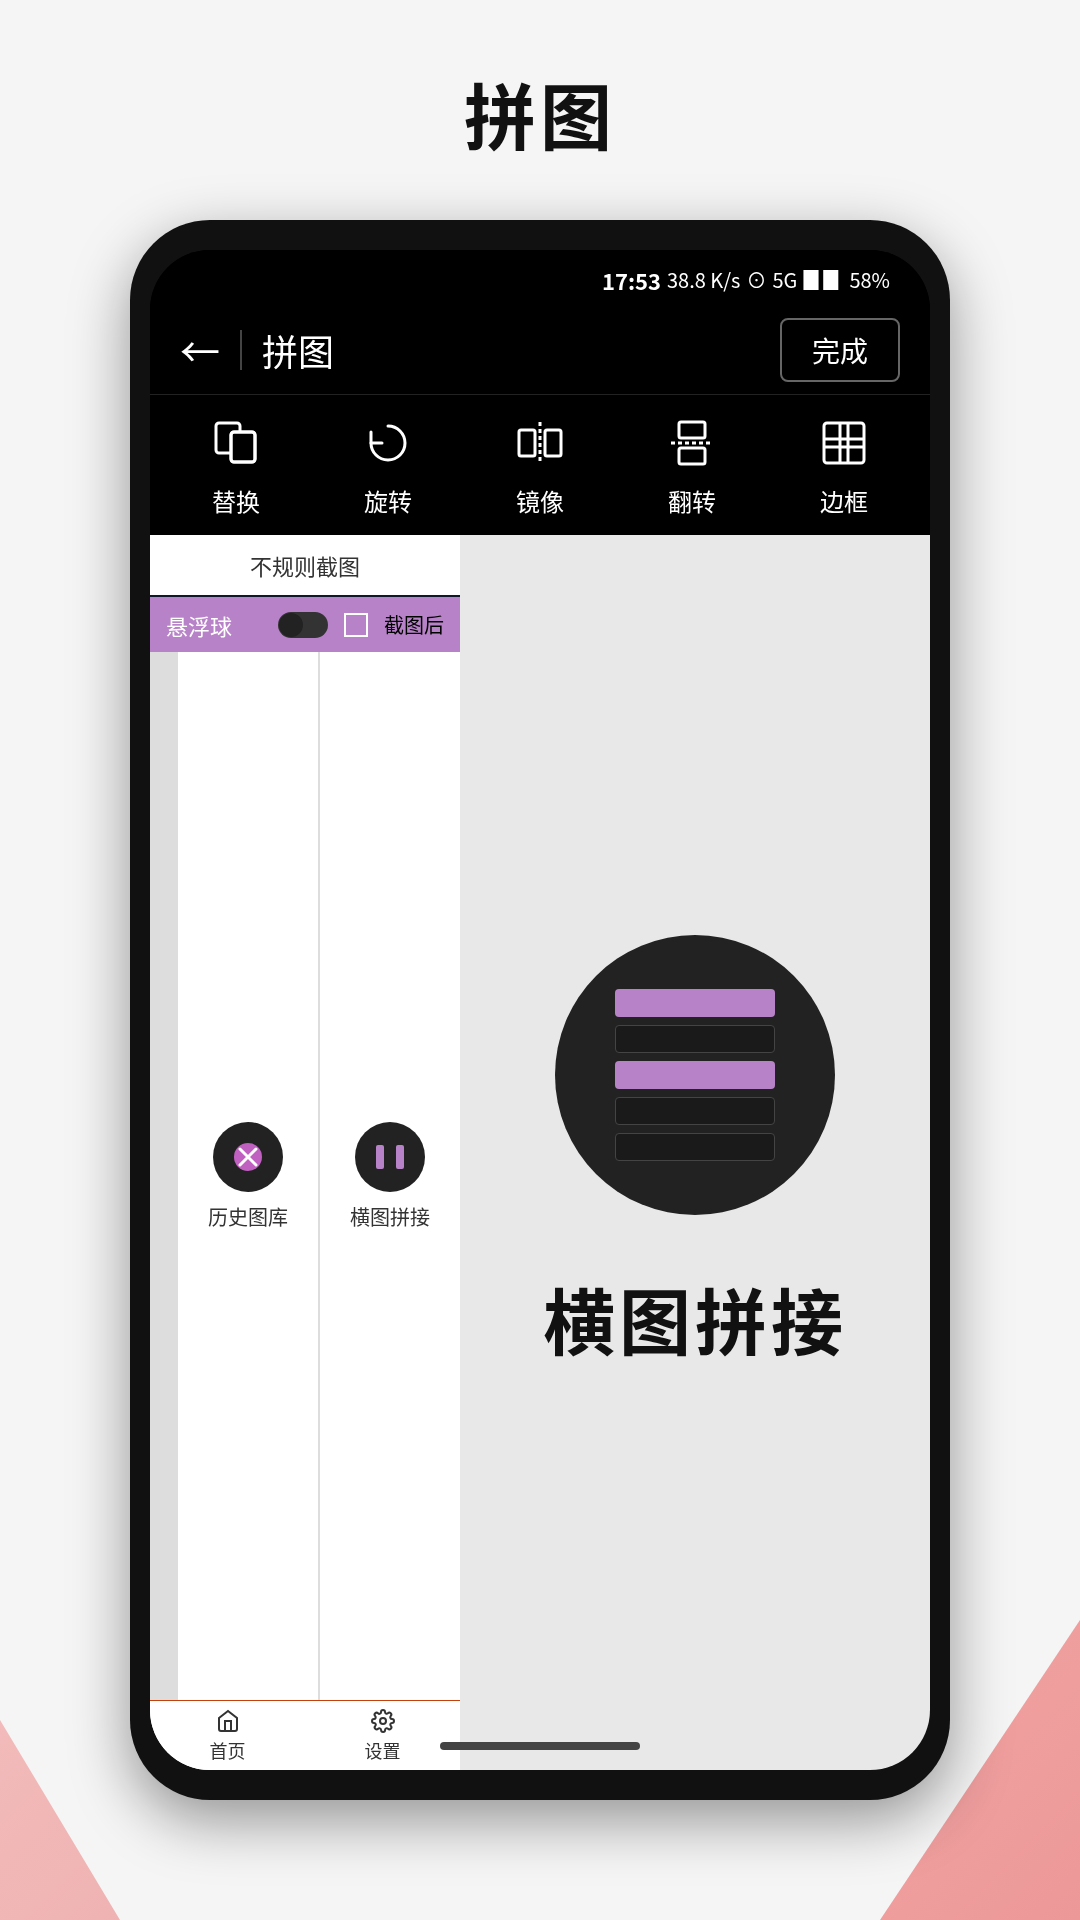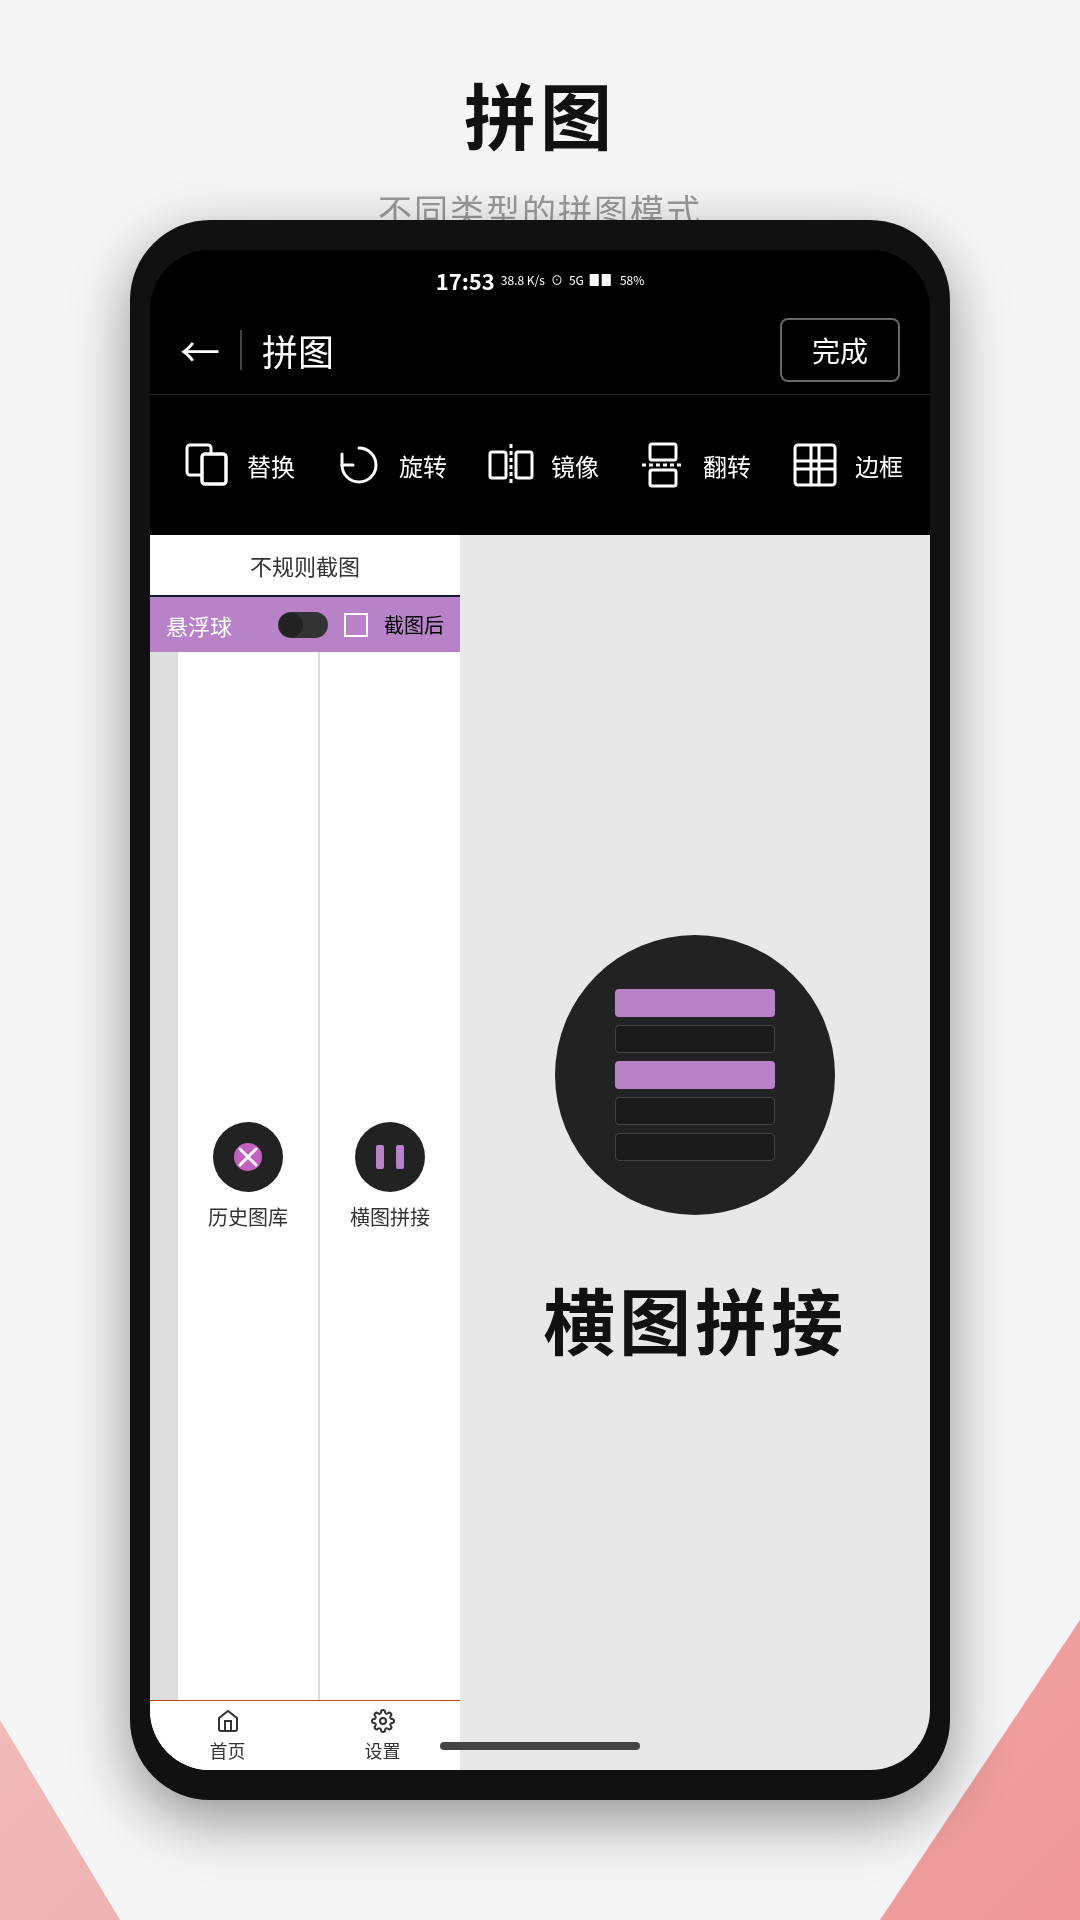--- a/index.html
+++ b/index.html
@@ -75,29 +75,29 @@
       border-radius: 60px;
       overflow: hidden;
       position: relative;
     }
 
     
     .status-bar {
       background: #000;
       color: #fff;
       display: flex;
-      justify-content: center;
+      justify-content: flex-end;
       align-items: center;
       padding: 12px 40px 8px;
       font-size: 22px;
       height: 55px;
       gap: 6px;
     }
     .status-left { font-weight: 600; }
-    .status-right { display: flex; align-items: center; gap: 6px; font-size: 12px; }
+    .status-right { display: flex; align-items: center; gap: 6px; font-size: 20px; }
 
     
     .app-header {
       background: #000;
       color: #fff;
       display: flex;
       align-items: center;
       padding: 15px 30px;
       height: 90px;
       border-bottom: 1px solid #222;
@@ -132,21 +132,21 @@
     .toolbar {
       background: #000;
       display: flex;
       justify-content: space-around;
       align-items: center;
       padding: 20px 10px;
       height: 140px;
     }
     .tool-item {
       display: flex;
-      flex-direction: row;
+      flex-direction: column;
       align-items: center;
       gap: 10px;
       cursor: pointer;
     }
     .tool-icon {
       width: 60px;
       height: 60px;
       display: flex;
       align-items: center;
       justify-content: center;
@@ -335,21 +335,20 @@
     }
   </style>
 </head>
 <body>
 
 <div class="bg-decoration-bottom-right"></div>
 <div class="bg-decoration-bottom-left"></div>
 
 <div class="page-title-area">
   <div class="page-title">拼图</div>
-  <div class="page-subtitle">不同类型的拼图模式</div>
 </div>
 
 <div class="phone-frame">
   <div class="phone-screen">
 
     <div class="status-bar">
       <span class="status-left">17:53</span>
       <div class="status-right">
         <span>38.8 K/s</span>
         <span>⊙</span>

